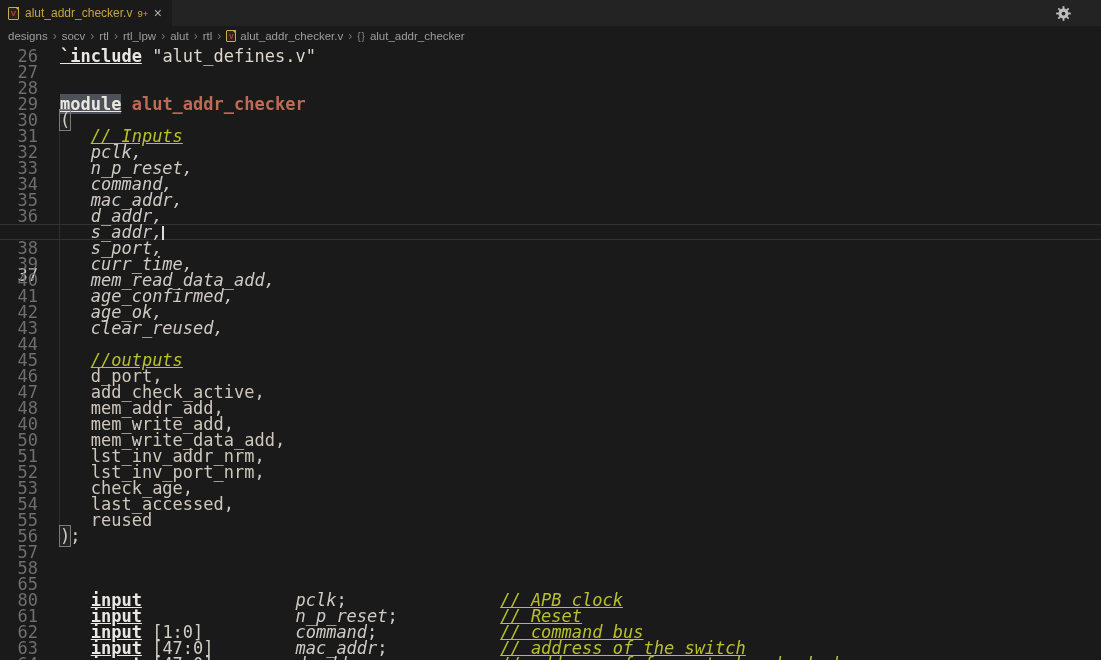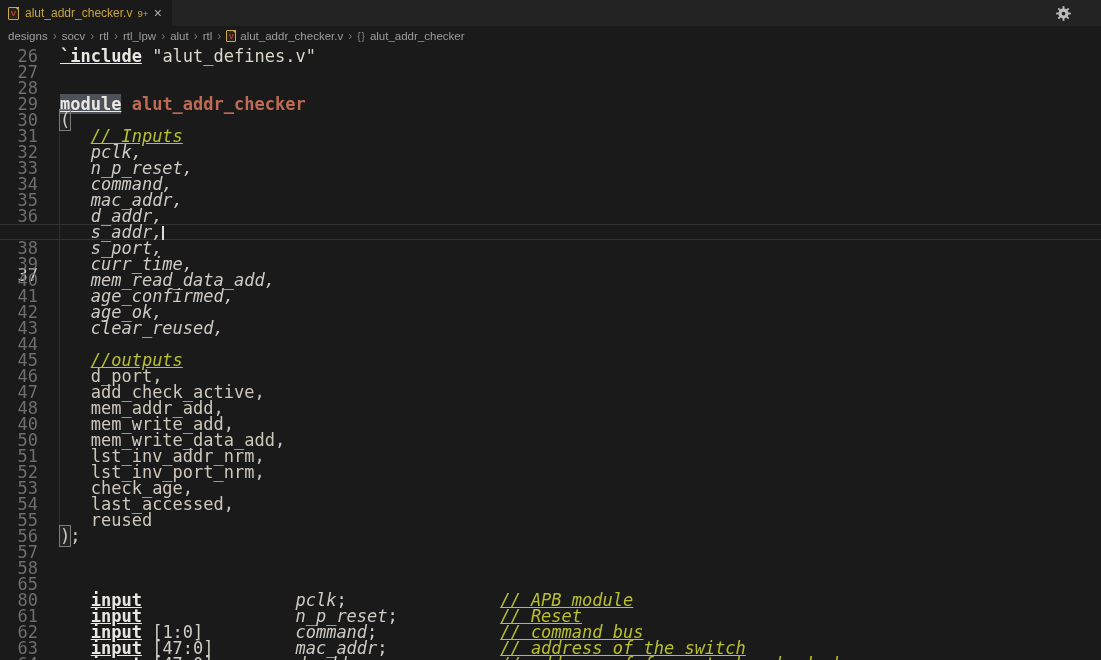--- a/index.html
+++ b/index.html
@@ -356,21 +356,21 @@
         <div class="line">
           <span class="num">58</span>
           <span class="code"></span>
         </div>
         <div class="line">
           <span class="num">65</span>
           <span class="code"></span>
         </div>
         <div class="line">
           <span class="num">80</span>
-          <span class="code"><span class="tok-pl">   </span><span class="tok-kw">input</span><span class="tok-pl">               </span><span class="tok-pi">pclk</span><span class="tok-pl">;</span><span class="tok-pl">               </span><span class="tok-cmt">// APB module</span></span>
+          <span class="code"><span class="tok-pl">   </span><span class="tok-kw">input</span><span class="tok-pl">               </span><span class="tok-pi">pclk</span><span class="tok-pl">;</span><span class="tok-pl">               </span><span class="tok-cmt">// APB clock</span></span>
         </div>
         <div class="line">
           <span class="num">61</span>
           <span class="code"><span class="tok-pl">   </span><span class="tok-kw">input</span><span class="tok-pl">               </span><span class="tok-pi">n_p_reset</span><span class="tok-pl">;</span><span class="tok-pl">          </span><span class="tok-cmt">// Reset</span></span>
         </div>
         <div class="line">
           <span class="num">62</span>
           <span class="code"><span class="tok-pl">   </span><span class="tok-kw">input</span><span class="tok-pl"> [1:0]         </span><span class="tok-pi">command</span><span class="tok-pl">;</span><span class="tok-pl">            </span><span class="tok-cmt">// command bus</span></span>
         </div>
         <div class="line">

